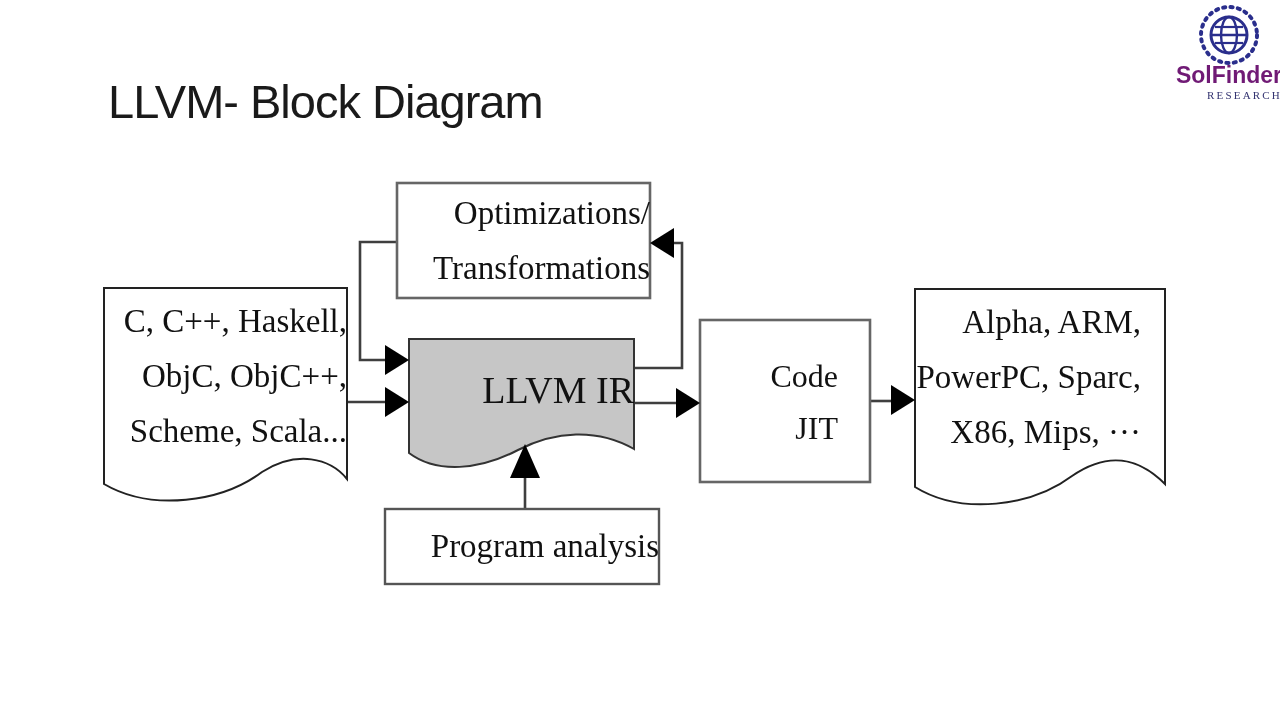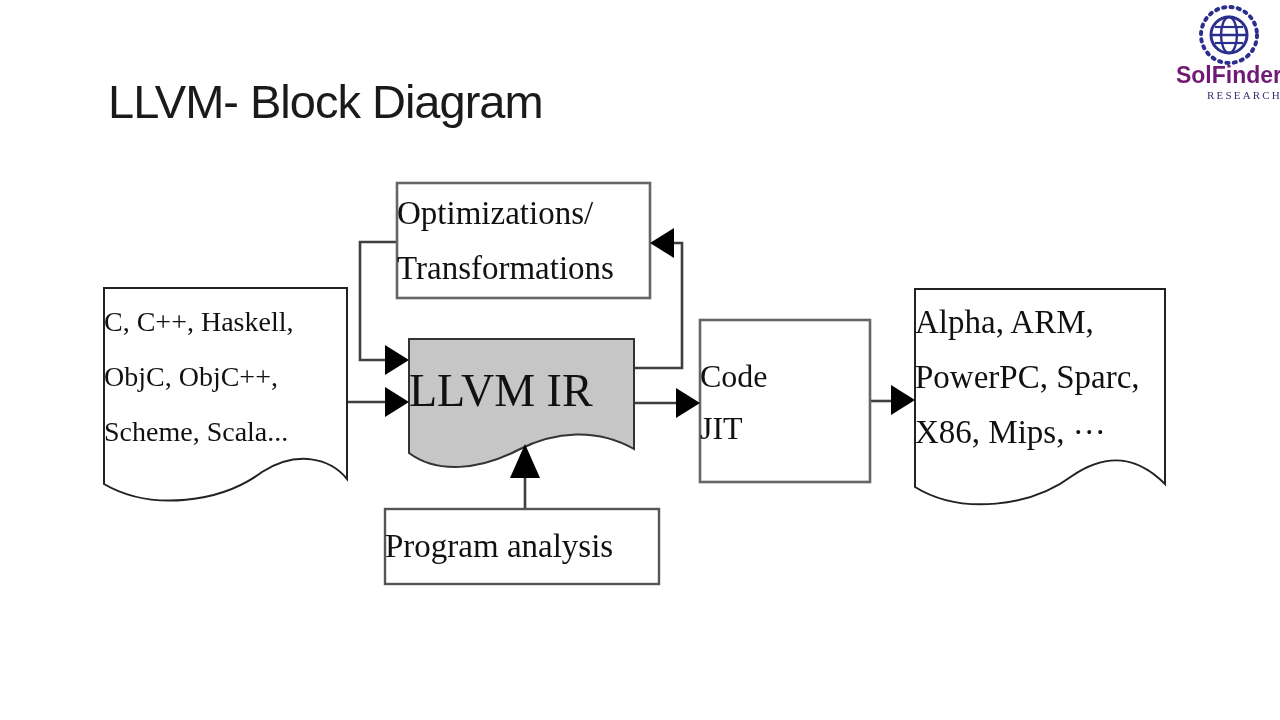--- a/index.html
+++ b/index.html
@@ -59,29 +59,29 @@
   .diagram-svg {
     position: absolute;
     left: 0; top: 0;
     width: 1280px; height: 720px;
   }
   .node-label {
     position: absolute;
     display: flex;
     flex-direction: column;
     justify-content: center;
-    align-items: flex-start;
+    align-items: flex-end;
     text-align: center;
     font-family: "Liberation Serif", serif;
     color: #111111;
   }
   .node-label span { display: block; white-space: nowrap; }
-  .lbl-frontends   { left: 92px;  top: 290px; width: 243px; height: 172px; font-size: 28px; line-height: 55px; }
+  .lbl-frontends   { left: 92px;  top: 290px; width: 243px; height: 172px; font-size: 33px; line-height: 55px; }
   .lbl-opts        { left: 385px; top: 183px; width: 253px; height: 115px; font-size: 33px; line-height: 55px; }
-  .lbl-ir          { left: 397px; top: 339px; width: 225px; height: 102px; font-size: 46px; }
+  .lbl-ir          { left: 397px; top: 339px; width: 225px; height: 102px; font-size: 38px; }
   .lbl-analysis    { left: 373px; top: 509px; width: 274px; height: 75px;  font-size: 33px; }
   .lbl-codegen     { left: 688px; top: 323px; width: 138px; height: 158px; font-size: 32px; line-height: 52px; }
   .lbl-targets     { left: 903px; top: 294px; width: 226px; height: 166px; font-size: 33px; line-height: 55px; }
 </style>
 </head>
 <body>
 
 <div class="slide">
 
   <div class="page-title">LLVM- Block Diagram</div>

